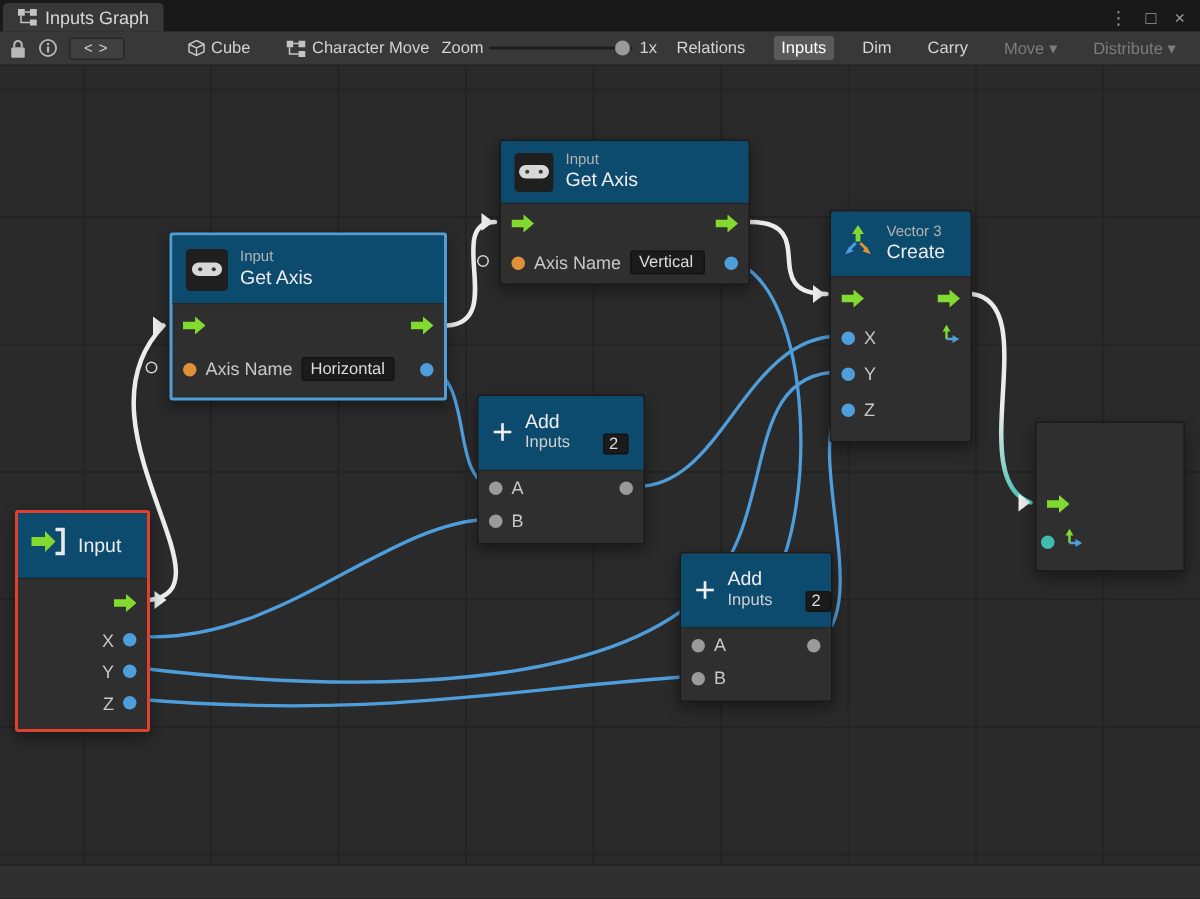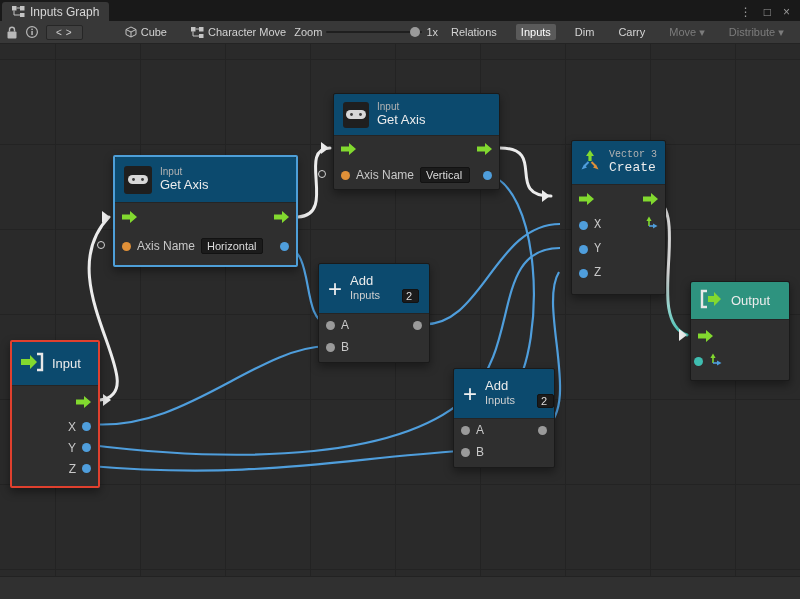--- a/index.html
+++ b/index.html
@@ -320,21 +320,21 @@
         <span class="plabel">A</span>
         <span class="spacer"></span>
         <span class="dot gray"></span>
       </div>
       <div class="prow" style="top:72px; height:22px;">
         <span class="dot gray"></span>
         <span class="plabel">B</span>
       </div>
     </div>
 
-    <div class="node" style="left:571px; top:96px; width:95px; height:155px;font-family:Liberation Mono, monospace;">
+    <div class="node" style="left:553px; top:96px; width:95px; height:155px;">
       <div class="nhead" style="height:44px; padding:0 7px;">
         <span><svg width="22" height="22">
               <use href="#v3icon"></use>
             </svg></span>
         <span class="tstack">
           <span class="cat">Vector 3</span>
           <span class="ttl">Create</span>
         </span>
       </div>
       <div class="prow between" style="top:44px; height:28px;">
@@ -383,26 +383,20 @@
         <span class="plabel">Y</span>
         <span class="dot blue"></span>
       </div>
       <div class="prow toright" style="top:116px; height:21px;">
         <span class="plabel">Z</span>
         <span class="dot blue"></span>
       </div>
     </div>
 
     <div class="node" style="left:690px; top:237px; width:100px; height:100px;">
-      <div class="nhead teal" style="height:38px; padding:0 8px;">
-        <span><svg width="24" height="20">
-              <use href="#out-icon"></use>
-            </svg></span>
-        <span class="ttl">Output</span>
-      </div>
       <div class="prow" style="top:42px; height:24px;">
         <svg width="15" height="12">
             <use href="#flow-arrow"></use>
           </svg>
       </div>
       <div class="prow" style="top:66px; height:26px; padding-left:3px;">
         <span class="dot teal"></span>
         <span><svg width="13" height="13">
               <use href="#xyz-gizmo"></use>
             </svg></span>

